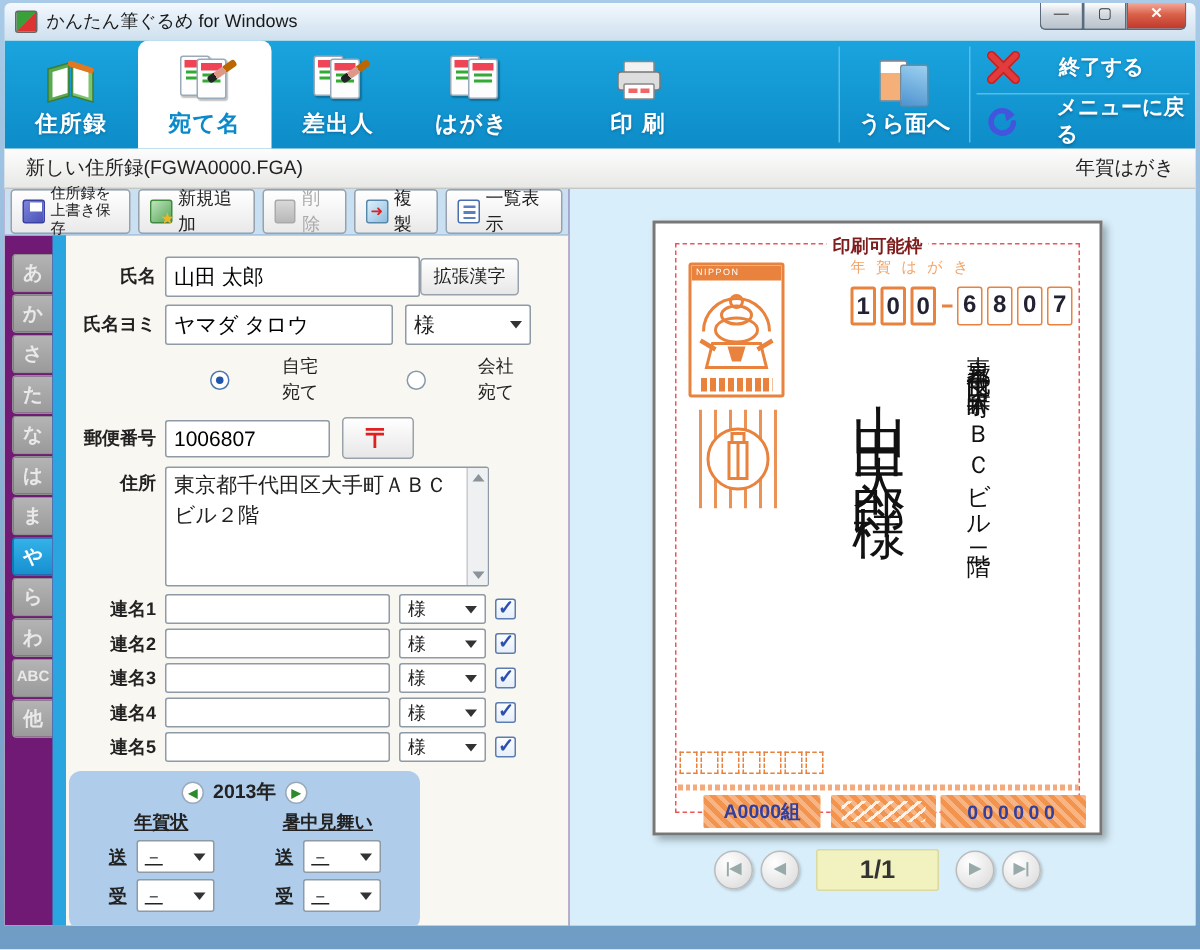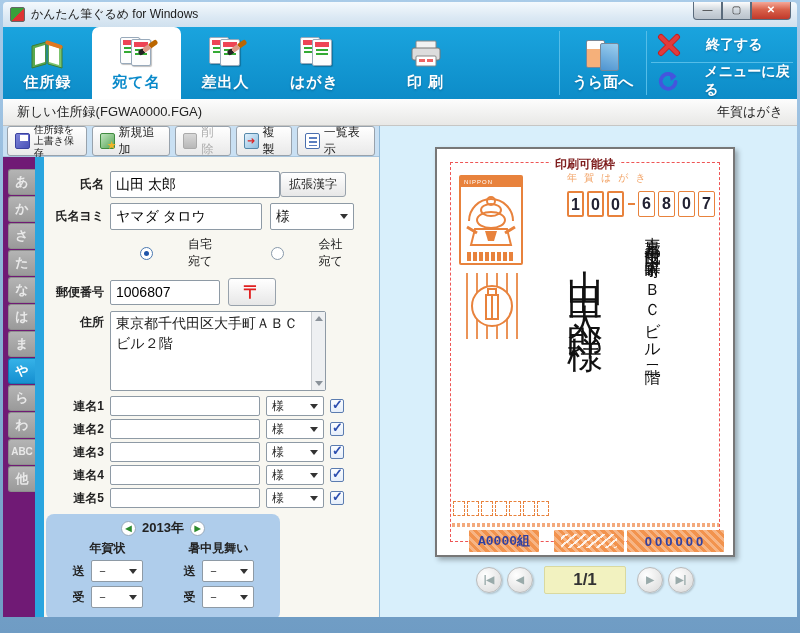--- a/index.html
+++ b/index.html
@@ -141,21 +141,21 @@
   .joint-row { margin-bottom:3px; }
   .joint-input { width:150px; height:20px; font-size:12px; }
 
   .hist-row { align-items:flex-start; margin-top:6px; }
   .hist-panel { width:234px; background:#afcdeb; border-radius:8px; padding:5px 6px 8px; }
   .year-row { display:flex; align-items:center; justify-content:center; gap:6px;
     font-size:13px; font-weight:bold; }
   .year-btn { width:15px; height:15px; border-radius:50%; background:#fff; border:1px solid #9ab;
     color:#2c8a2c; font-size:8px; line-height:13px; text-align:center; cursor:pointer; }
   .hist-cols { display:flex; margin-top:3px; }
-  .hist-col { flex:1; display:flex; flex-direction:column; align-items:center; }
+  .hist-col { flex:1; display:flex; flex-direction:column; align-items:center;text-decoration:underline; }
   .hist-head { font-size:12px; font-weight:bold; margin-bottom:3px; }
   .sr-row { display:flex; align-items:center; gap:6px; margin-bottom:4px; }
   .sr-lbl { font-size:12px; font-weight:bold; }
   .sr-combo { width:52px; height:22px; font-size:12px; margin-left:0; }
 
   
   .right-panel { flex:1; background:#d8effb; position:relative; }
   .postcard { position:absolute; left:55px; top:21px; width:300px; height:410px;
     background:#fff; border:2px solid #777; box-shadow:3px 3px 5px rgba(0,0,0,.3); }
   .dash-frame { position:absolute; left:13px; top:13px; right:13px; bottom:13px;
@@ -184,21 +184,21 @@
     writing-mode:vertical-rl; font-family:"DejaVu Serif",serif; font-size:16px; color:#111;
     letter-spacing:3px; line-height:1.15; }
   .sender-boxes { position:absolute; left:16px; top:352px; display:flex; gap:2px; }
   .sbox { width:12px; height:15px; border:1px dashed #e8823c; }
   .tiny-line { position:absolute; left:15px; right:14px; top:374px; height:4px;
     background:repeating-linear-gradient(90deg,#f0945c 0 3px, transparent 3px 5px); opacity:.8; }
   .lottery { position:absolute; top:381px; height:22px; border-radius:1px;
     background:repeating-linear-gradient(45deg,#f2934e 0 3px, #f7b585 3px 6px);
     display:flex; align-items:center; justify-content:center;
     color:#3040a0; font-size:13px; font-weight:bold; }
-  .lot-left { left:32px; width:70px;font-family:Liberation Mono, monospace; }
+  .lot-left { left:32px; width:78px; }
   .lot-mid { left:117px; width:70px; }
   .lot-right { left:190px; width:97px; letter-spacing:3px; }
   .lot-doodle { width:80%; height:60%; border-radius:2px;
     background:repeating-linear-gradient(-40deg,rgba(255,255,255,.85) 0 2px, transparent 2px 6px); }
 
   .pager { position:absolute; left:55px; top:440px; width:300px; display:flex;
     align-items:center; justify-content:center; gap:5px; }
   .pg-btn { width:26px; height:26px; border-radius:50%; border:1px solid #bbb;
     background:radial-gradient(circle at 35% 30%, #fff, #d8d8d8); color:#9aa;
     font-size:10px; font-weight:bold; text-align:center; line-height:24px; cursor:pointer;

